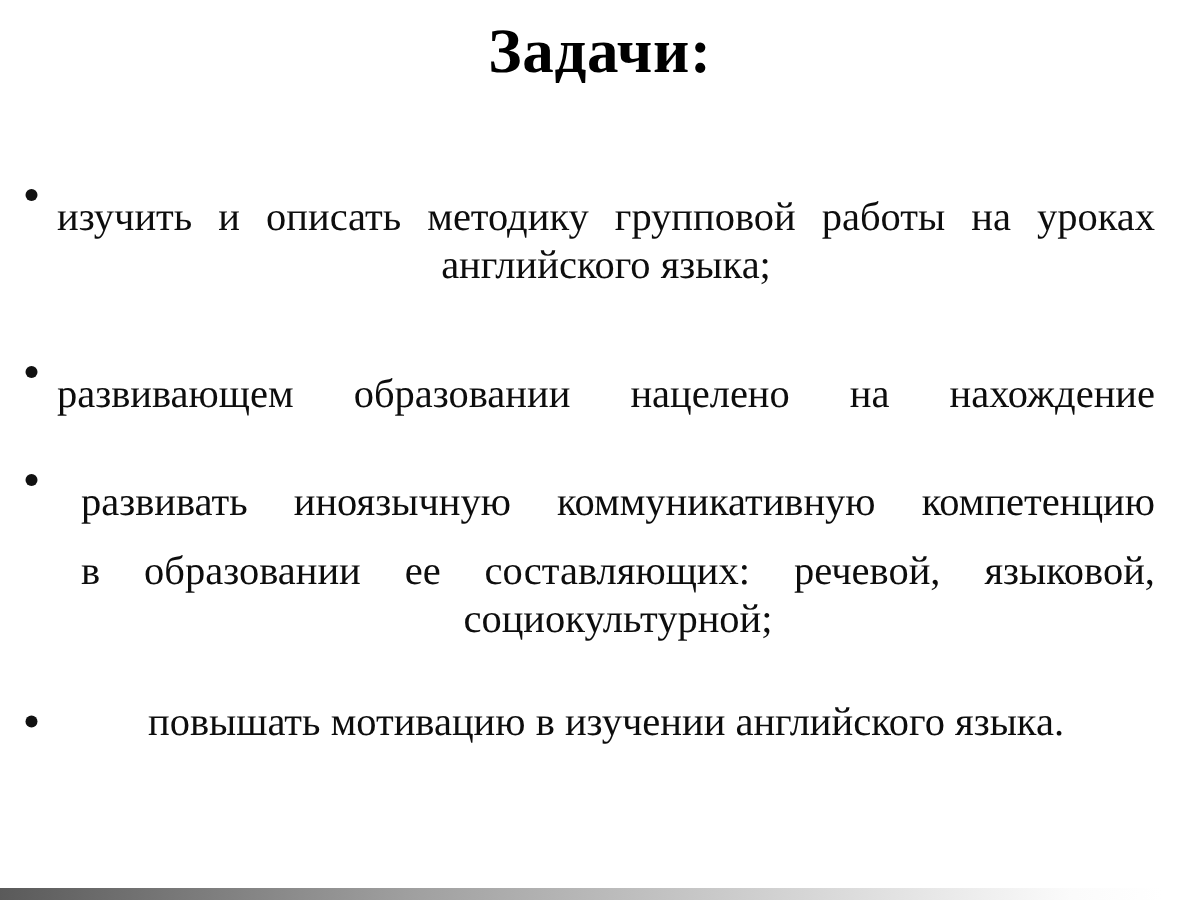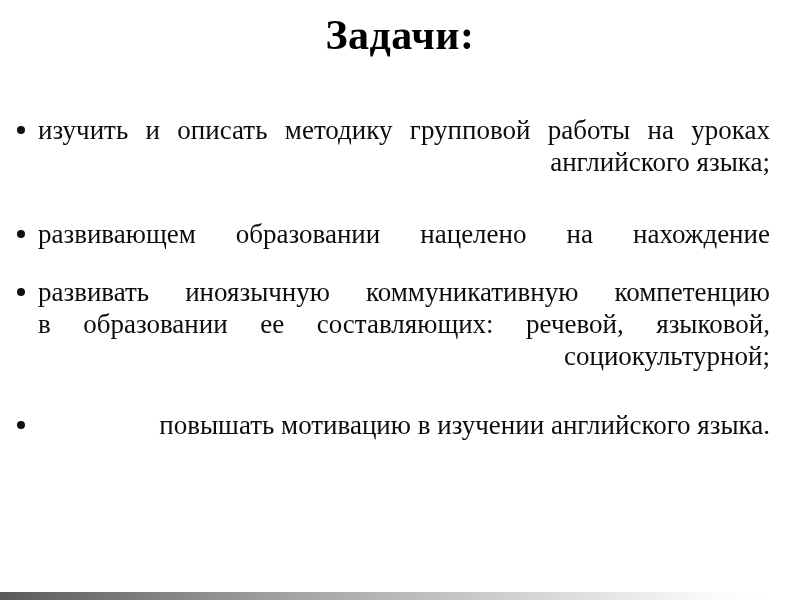--- a/index.html
+++ b/index.html
@@ -35,40 +35,41 @@
     margin-top: 54px;
     padding-right: 30px;
     box-sizing: border-box;
   }
   .bullet-item {
     display: flex;
     align-items: flex-start;
   }
   .bullet-item.b1 { margin-bottom: 40px; }
   .bullet-item.b2 { margin-bottom: 26px; }
-  .bullet-item.b3 { margin-bottom: 37px; }
+  .bullet-item.b3 { margin-bottom: 37px; gap: 16px; }
   .dot {
     flex: 0 0 auto;
     width: 8px;
     height: 8px;
     border-radius: 50%;
     background: #111111;
     margin: 12px 13px 0 17px;
   }
   .btext {
     flex: 1 1 auto;
     font-size: 27px;
     line-height: 32px;
     min-width: 0;
   }
-  .line { text-align: right; }
+  .line { text-align: center; }
   .line.justify {
     text-align: justify;
     text-align-last: justify;
     text-justify: inter-word;
+    margin-top: 14px;
   }
   .bottom-shadow {
     position: absolute;
     left: 0;
     bottom: 0;
     width: 775px;
     height: 8px;
     background: linear-gradient(to right,
       rgba(35,35,35,0.75) 0%,
       rgba(80,80,80,0.55) 35%,

